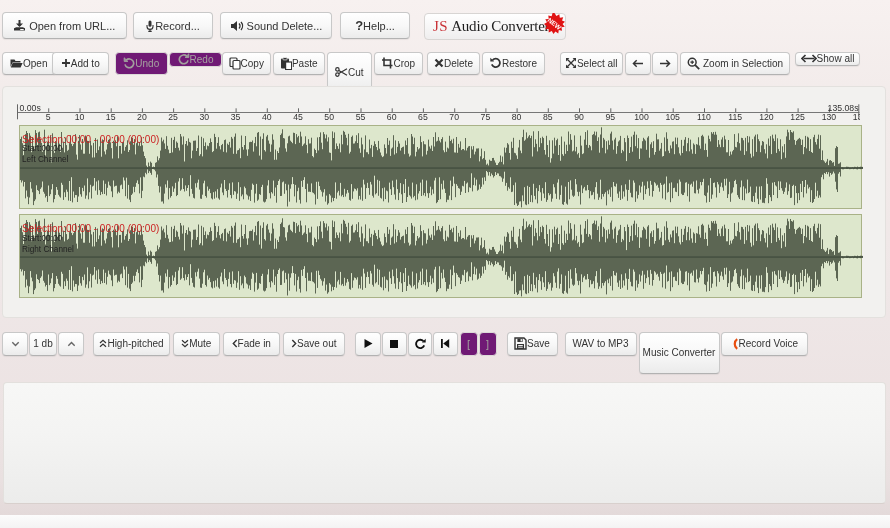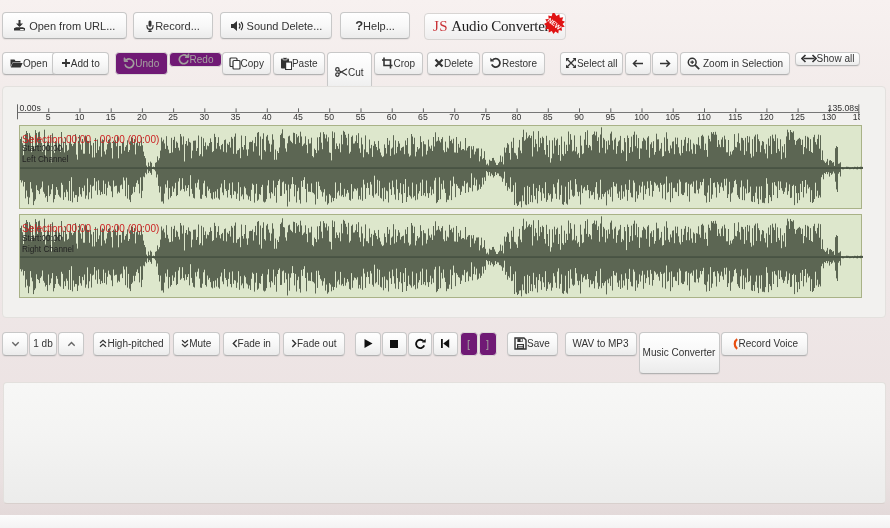--- a/index.html
+++ b/index.html
@@ -285,21 +285,21 @@
 <div class="b" style="left:222.5px;width:57.5px;top:331.5px;height:24.5px">
     <svg class="ic " width="6" height="9" viewBox="0 0 6 9">
       <path d="M4.7 1 1.3 4.5l3.4 3.5" fill="none" stroke="#333" stroke-width="1.4"></path>
     </svg>
     <span>Fade in</span>
   </div>
 <div class="b" style="left:282.5px;width:62.5px;top:331.5px;height:24.5px">
     <svg class="ic " width="6" height="9" viewBox="0 0 6 9">
       <path d="M1.3 1l3.4 3.5-3.4 3.5" fill="none" stroke="#333" stroke-width="1.4"></path>
     </svg>
-    <span>Fade out</span>
+    <span>Save out</span>
   </div>
 <div class="b" style="left:354.5px;width:26px;top:331.5px;height:24.5px">
     <svg class="ic " width="10" height="11" viewBox="0 0 10 11">
       <path d="M1.5 1l8 4.5-8 4.5z" fill="#111"></path>
     </svg>
   </div>
 <div class="b" style="left:381.5px;width:25px;top:331.5px;height:24.5px">
     <svg class="ic " width="10" height="10" viewBox="0 0 10 10">
       <rect x="1" y="1" width="8" height="8" fill="#111"></rect>
     </svg>

